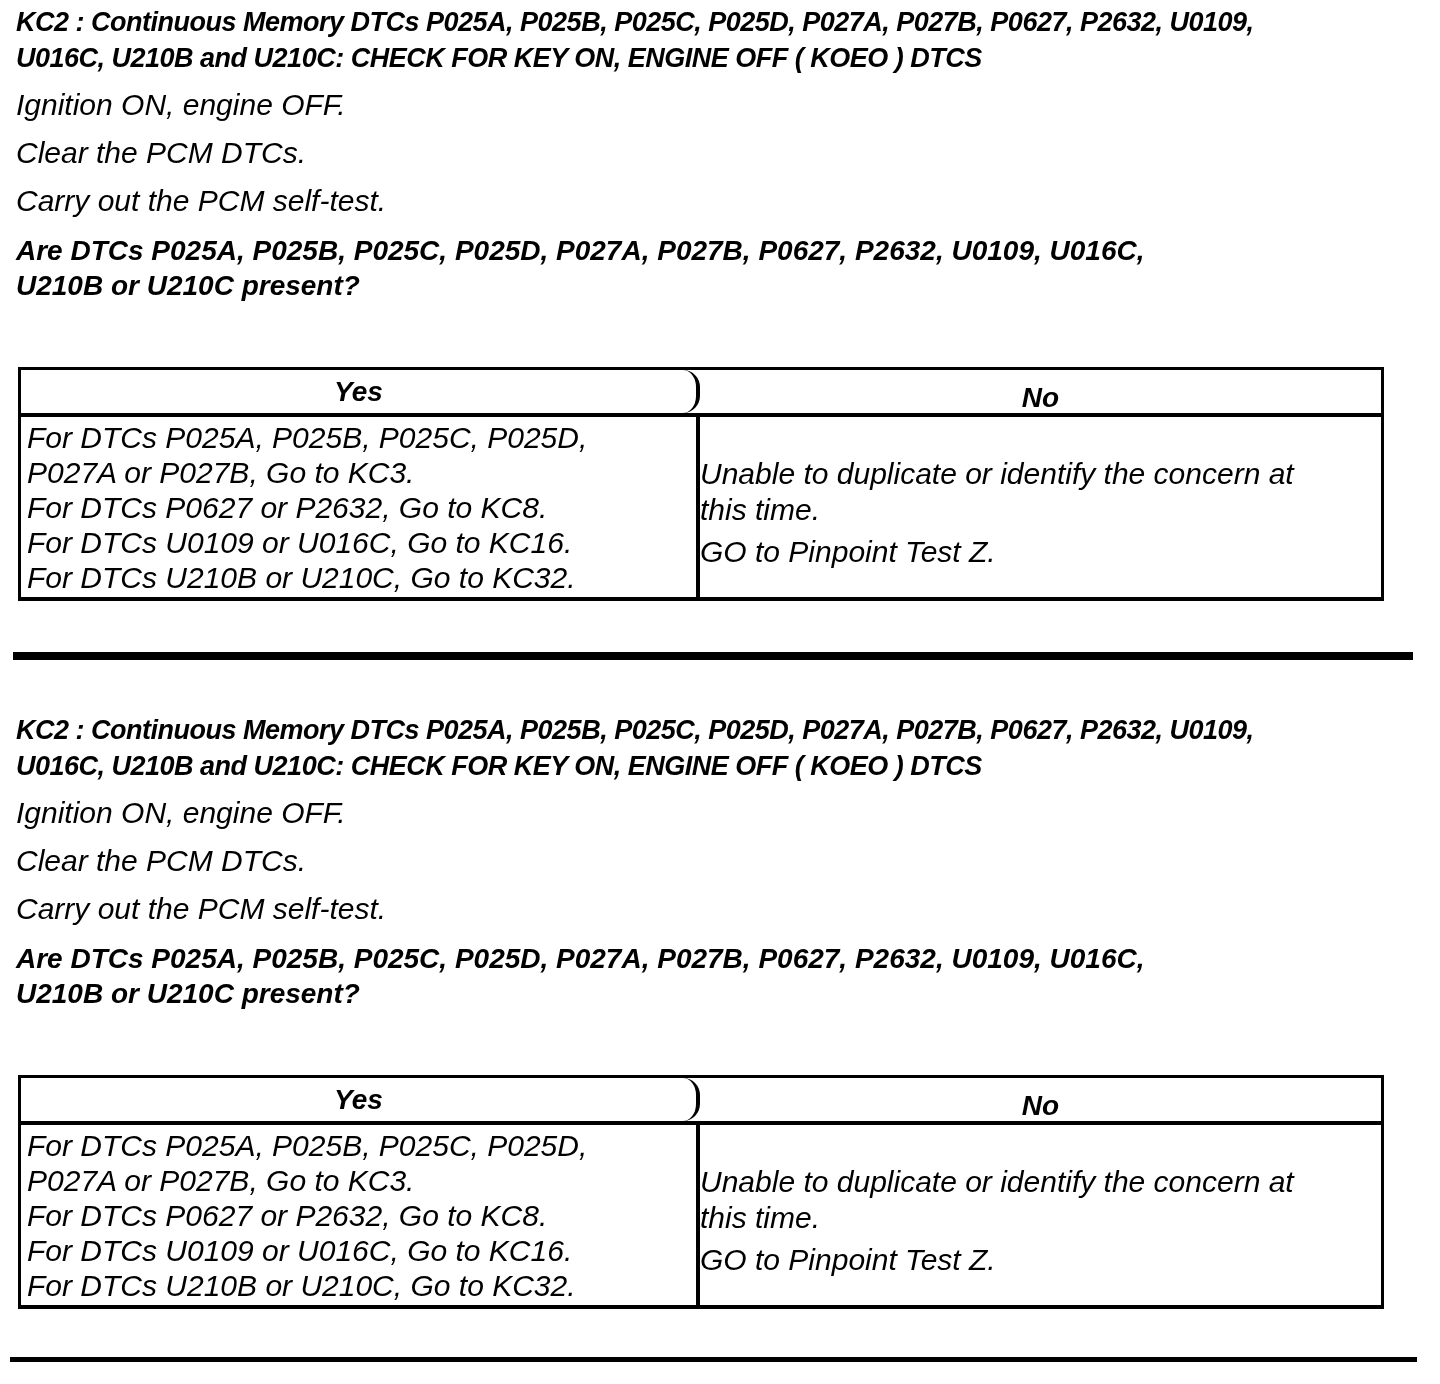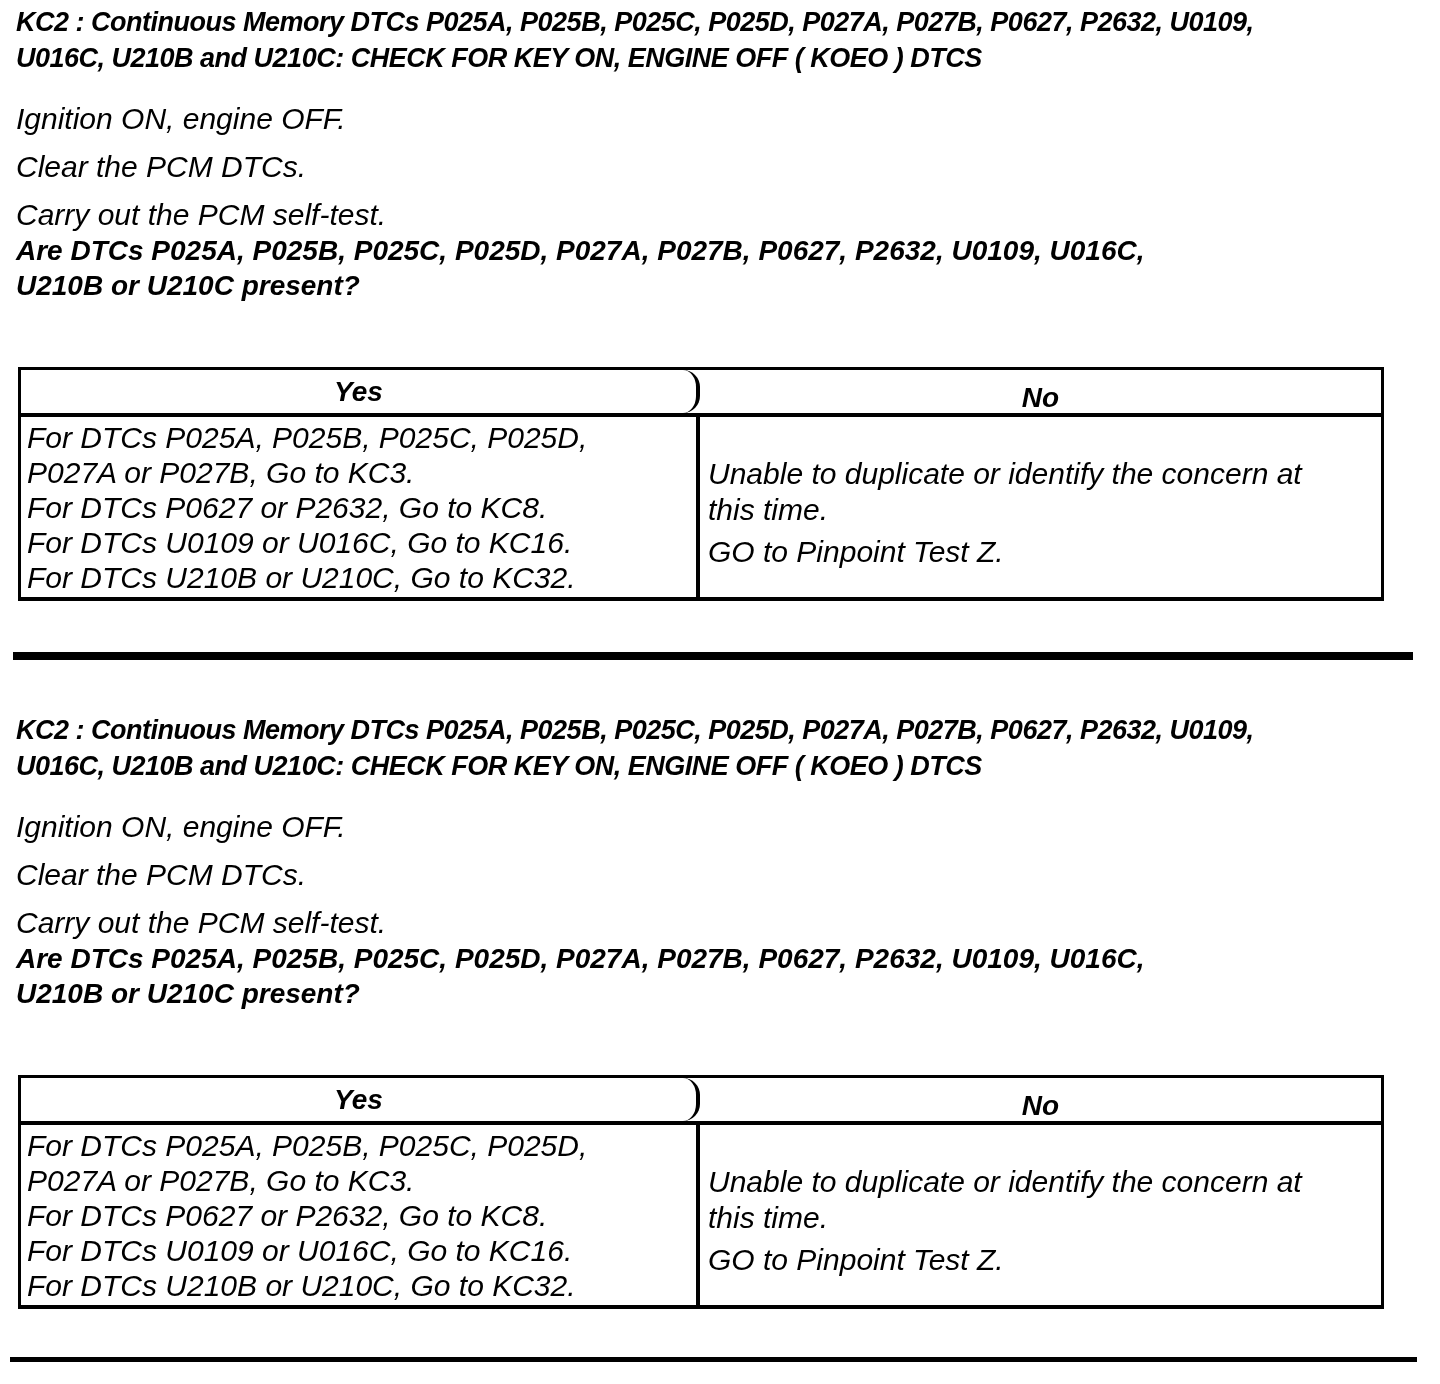--- a/index.html
+++ b/index.html
@@ -33,21 +33,21 @@
     width: 1412px;
     font-size: 27px;
     font-weight: bold;
     line-height: 36px;
     letter-spacing: -0.5px;
   }
   .proc-heading .h-line { white-space: nowrap; }
 
   .steps {
     position: absolute;
-    top: 100px;
+    top: 86px;
     left: 16px;
     width: 1412px;
   }
   .step {
     height: 48px;
     font-size: 30px;
     line-height: 37px;
     white-space: nowrap;
   }
 
@@ -99,21 +99,21 @@
   .yes-cell {
     padding: 3px 0 0 6px;
     font-size: 30px;
     line-height: 35px;
   }
   .yes-cell .y-line { white-space: nowrap; }
   .no-cell {
     display: flex;
     flex-direction: column;
     justify-content: center;
-    padding-left: 8px;
+    padding-left: 0;
     font-size: 30px;
     line-height: 36px;
   }
   .no-cell .n-line { white-space: nowrap; }
   .no-cell .n-action {
     text-align: left;
     margin-top: 6px;
   }
 
   .divider {

